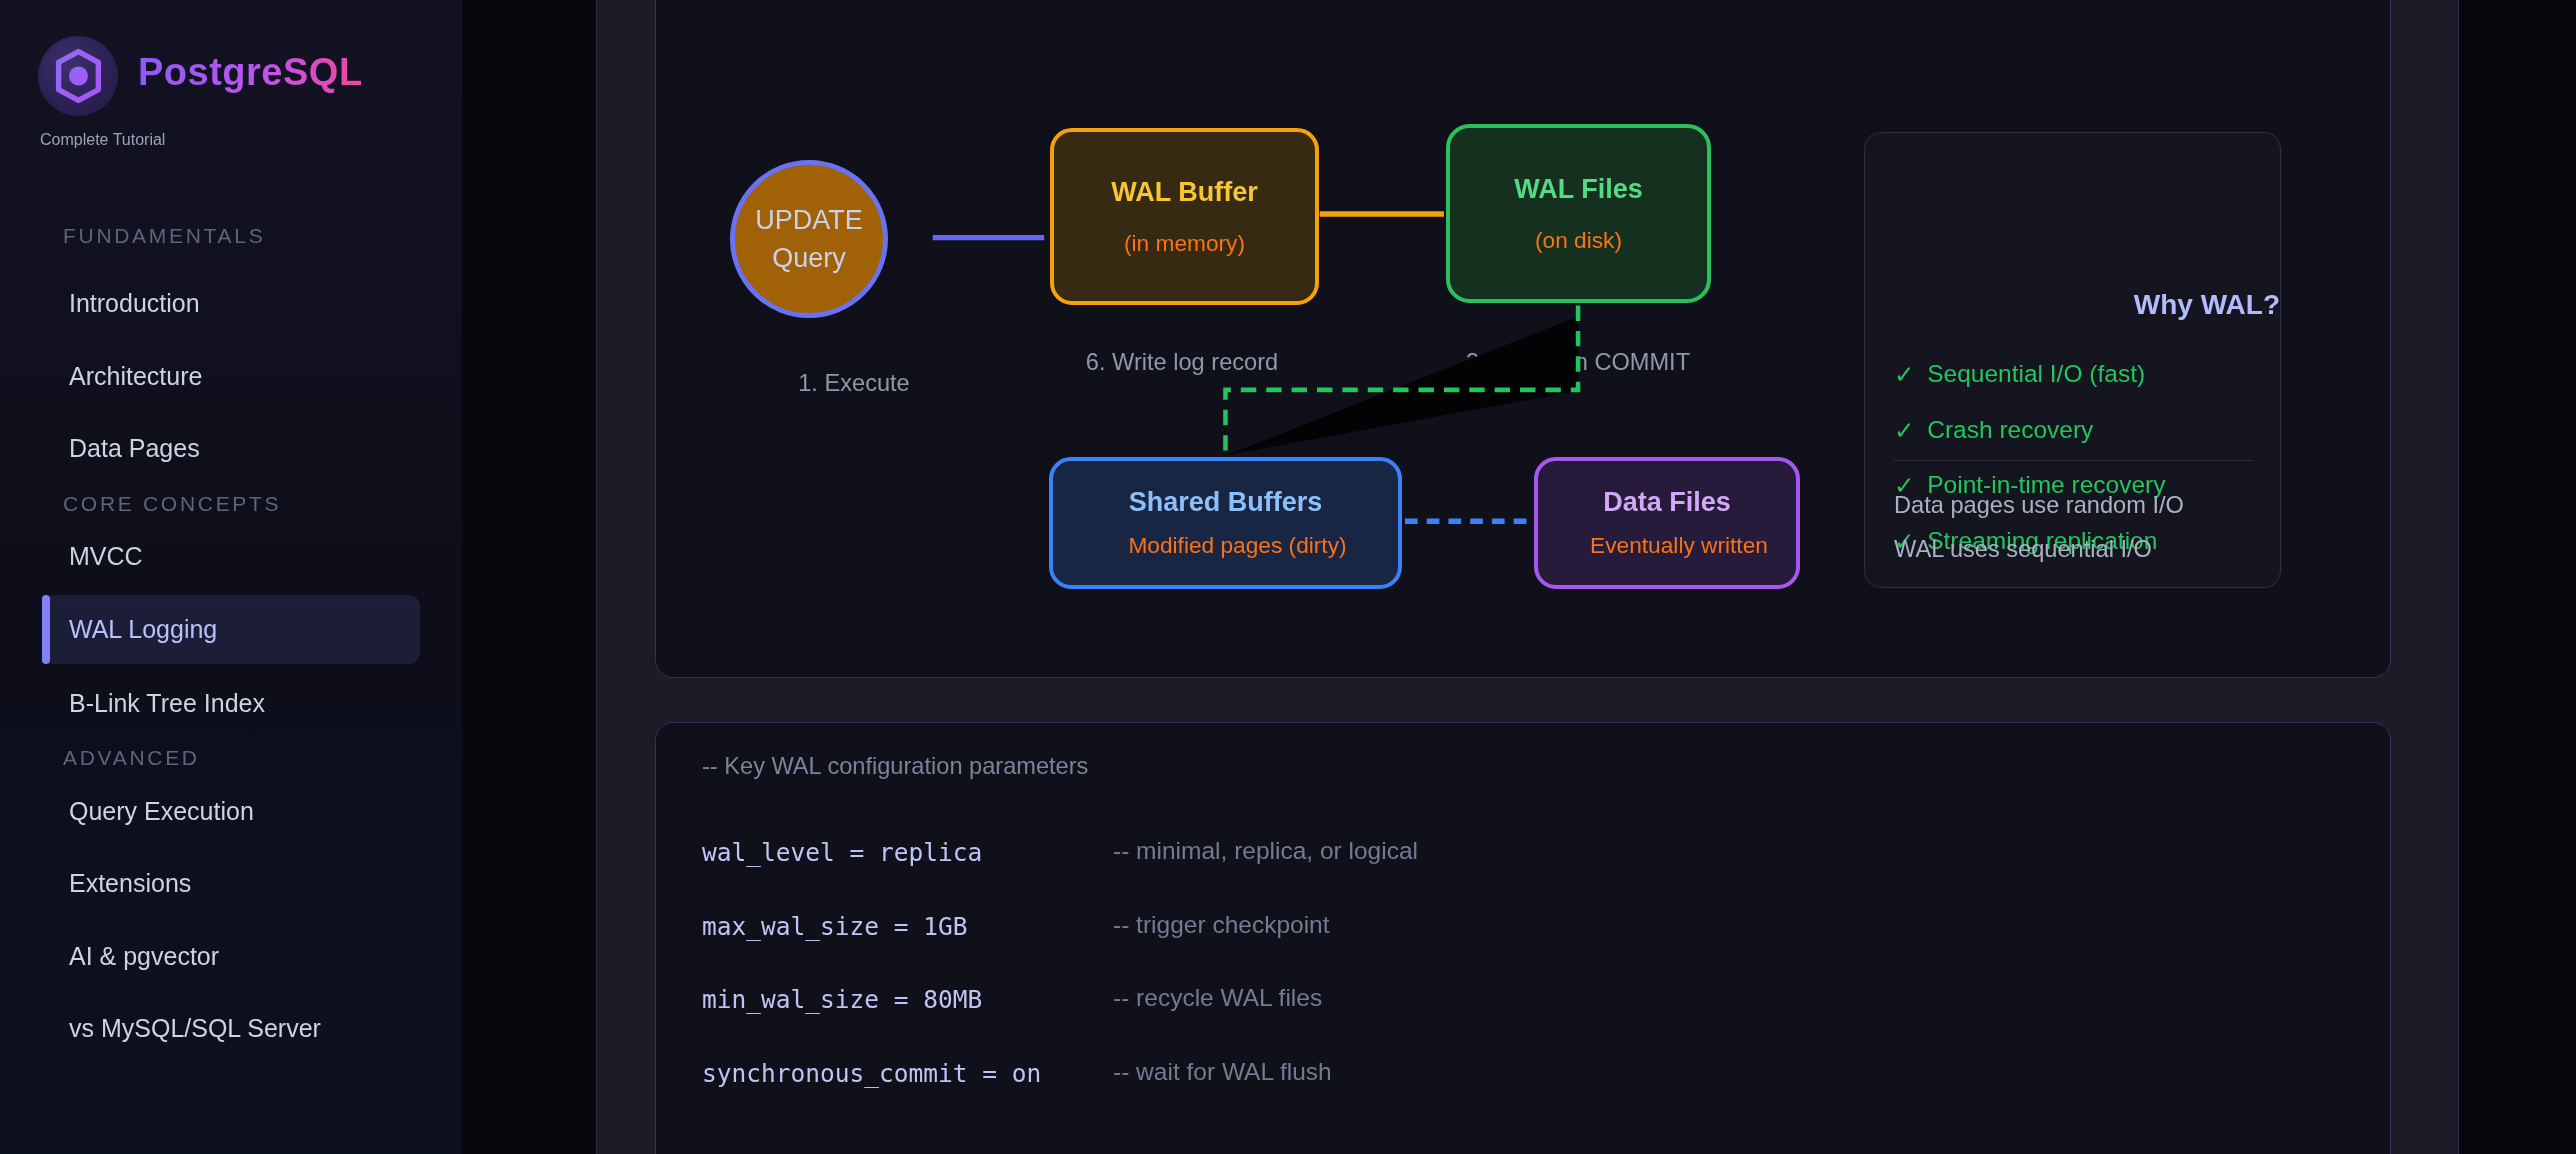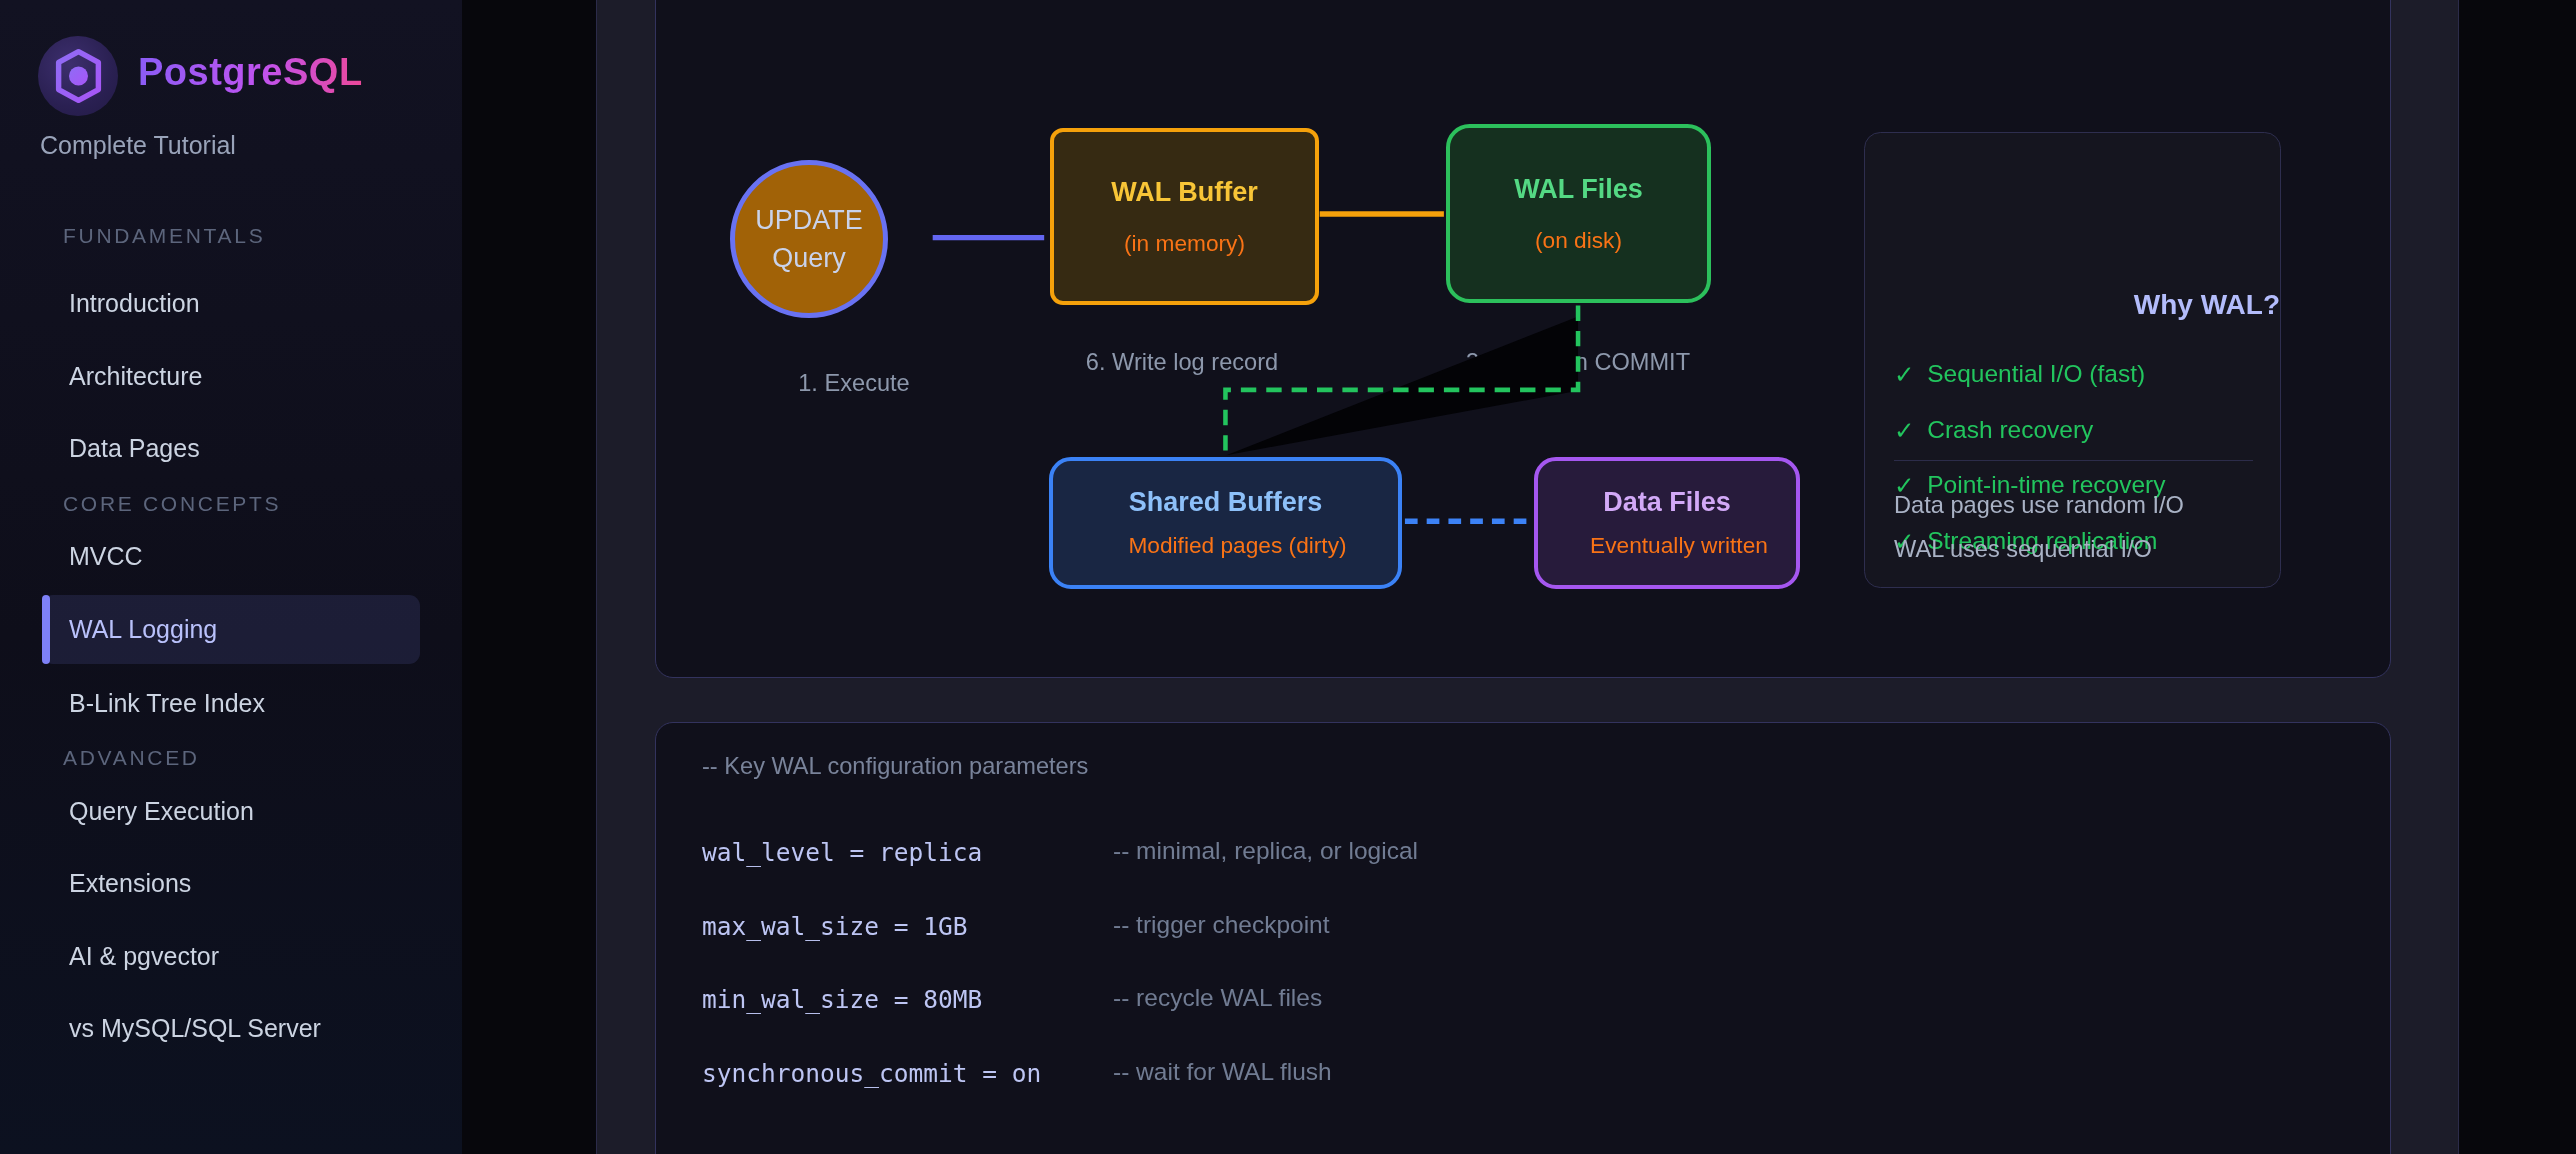--- a/index.html
+++ b/index.html
@@ -24,21 +24,21 @@
     display:flex; align-items:center; justify-content:center;
   }
   .logo-title {
     position:absolute; left:138px; top:51px;
     font-size:38px; font-weight:bold; letter-spacing:0.5px;
     background:linear-gradient(90deg,#8b5cf6 0%, #c053f0 55%, #ec4899 100%);
     -webkit-background-clip:text; background-clip:text; color:transparent;
   }
   .logo-subtitle {
     position:absolute; left:40px; top:131px;
-    font-size:25px; color:#99a3b9;
+    font-size:16px; color:#99a3b9;
   }
   .nav-header {
     position:absolute; left:63px;
     font-size:21px; letter-spacing:2.7px; color:#5c657c;
   }
   .nav-item {
     position:absolute; left:42px; width:378px; height:69px;
     display:flex; align-items:center; padding-left:27px;
     font-size:25px; color:#ccd4e2; border-radius:11px;
     cursor:default;
@@ -74,21 +74,21 @@
   .node .subtitle { font-size:22.7px; color:#f97316; margin-top:22px; }
 
   .node.circle {
     left:730px; top:160px; width:158px; height:158px;
     border:5.4px solid #6972f2; border-radius:50%; background:#a16207;
   }
   .node.circle .cline { font-size:27px; color:#c9d2ea; line-height:38px; font-weight:500; }
 
   .node.wal-buffer {
     left:1050px; top:128px; width:269px; height:177px;
-    border:4.5px solid #f5a10b; border-radius:13px; background:#362a12;
+    border:4.5px solid #f5a10b; border-radius:22px; background:#362a12;
   }
   .node.wal-buffer .title { color:#f8c537; }
 
   .node.wal-files {
     left:1446px; top:124px; width:265px; height:179px;
     border:4.5px solid #2cc05c; border-radius:23.6px; background:#15301f;
   }
   .node.wal-files .title { color:#54d984; }
 
   .node.shared-buffers {

